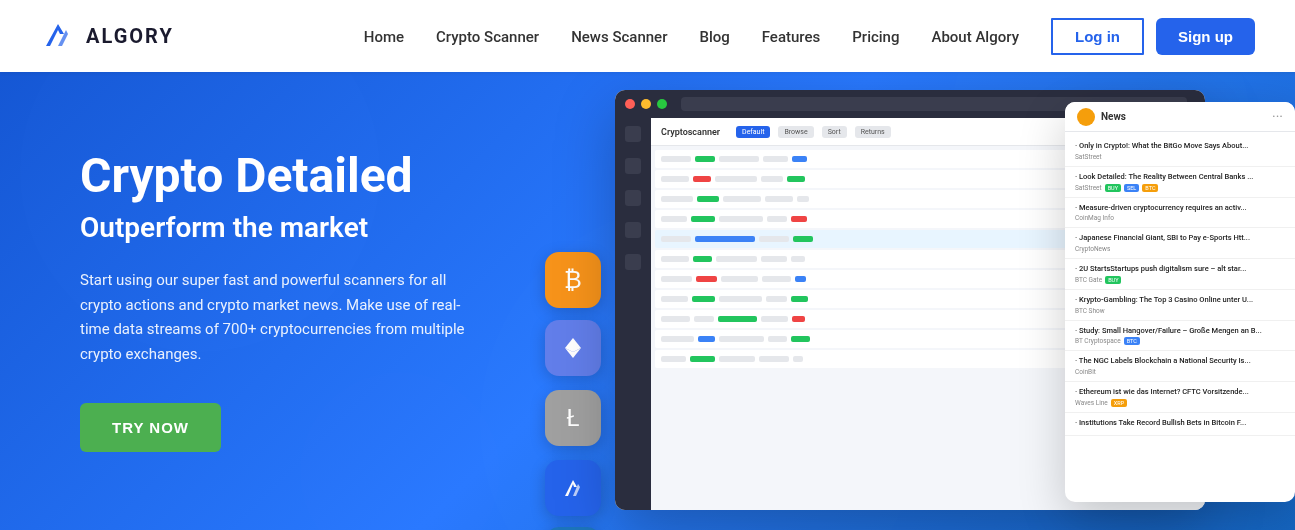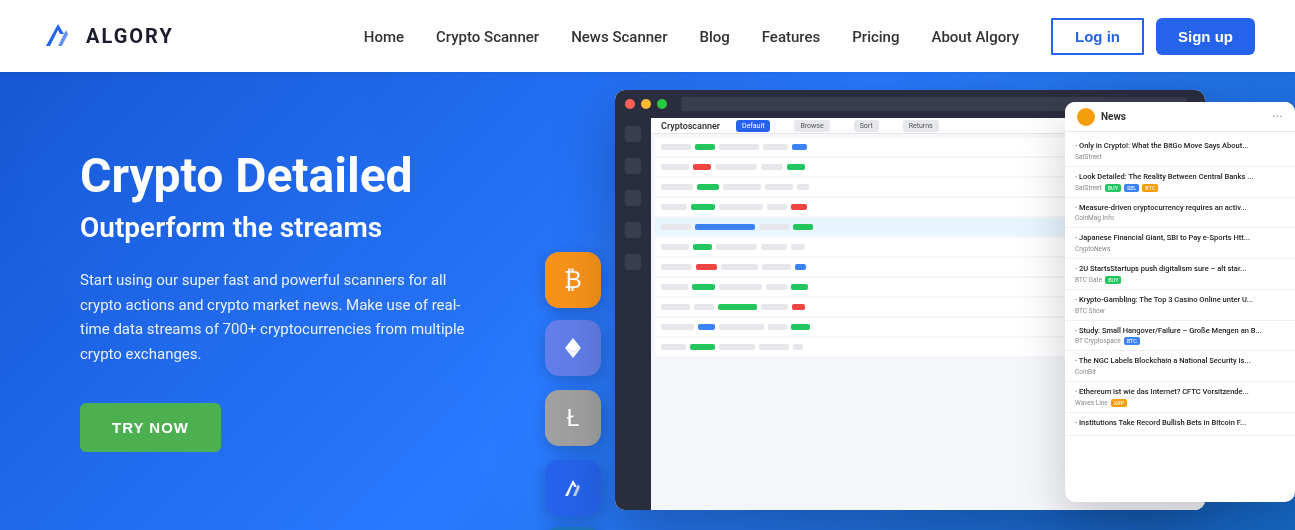--- a/index.html
+++ b/index.html
@@ -210,36 +210,36 @@
       border-radius: 3px;
     }
     .mock-main {
       flex: 1;
       overflow: hidden;
       background: #f4f6fa;
       display: flex;
       flex-direction: column;
     }
     .mock-header-bar {
-      height: 16px;
+      height: 28px;
       background: #fff;
       border-bottom: 1px solid #e5e7eb;
       display: flex;
       align-items: center;
       padding: 0 10px;
       gap: 8px;
     }
     .mock-header-title {
       font-size: 9px;
       font-weight: 600;
       color: #333;
     }
     .mock-tabs {
       display: flex;
-      gap: 24px;
+      gap: 8px;
       margin-left: 8px;
     }
     .mock-tab {
       font-size: 7px;
       padding: 2px 6px;
       border-radius: 3px;
       background: #e5e7eb;
       color: #555;
     }
     .mock-tab.active { background: #2563eb; color: #fff; }
@@ -366,21 +366,21 @@
 
   <svg class="hero-bg-circles" viewBox="0 0 1295 458" preserveAspectRatio="xMidYMid slice">
     <circle cx="200" cy="100" r="180" fill="white" opacity="0.05"></circle>
     <circle cx="700" cy="350" r="220" fill="white" opacity="0.04"></circle>
     <circle cx="1100" cy="50" r="150" fill="white" opacity="0.04"></circle>
     <circle cx="400" cy="400" r="100" fill="white" opacity="0.03"></circle>
   </svg>
 
   <div class="hero-content">
     <h1 class="hero-title">Crypto Detailed</h1>
-    <h2 class="hero-subtitle">Outperform the streams</h2>
+    <h2 class="hero-subtitle">Outperform the market</h2>
     <p class="hero-desc">Start using our super fast and powerful scanners for all crypto actions and crypto market news. Make use of real-time data streams of 700+ cryptocurrencies from multiple crypto exchanges.</p>
     <button class="btn-try">TRY NOW</button>
   </div>
 
   <div class="hero-visuals">
 
     <div class="crypto-icon ci-bitcoin">₿</div>
     <div class="crypto-icon ci-ethereum">
       <svg width="24" height="24" viewBox="0 0 24 24" fill="white">
           <polygon points="12,2 12,16 20,12"></polygon>

